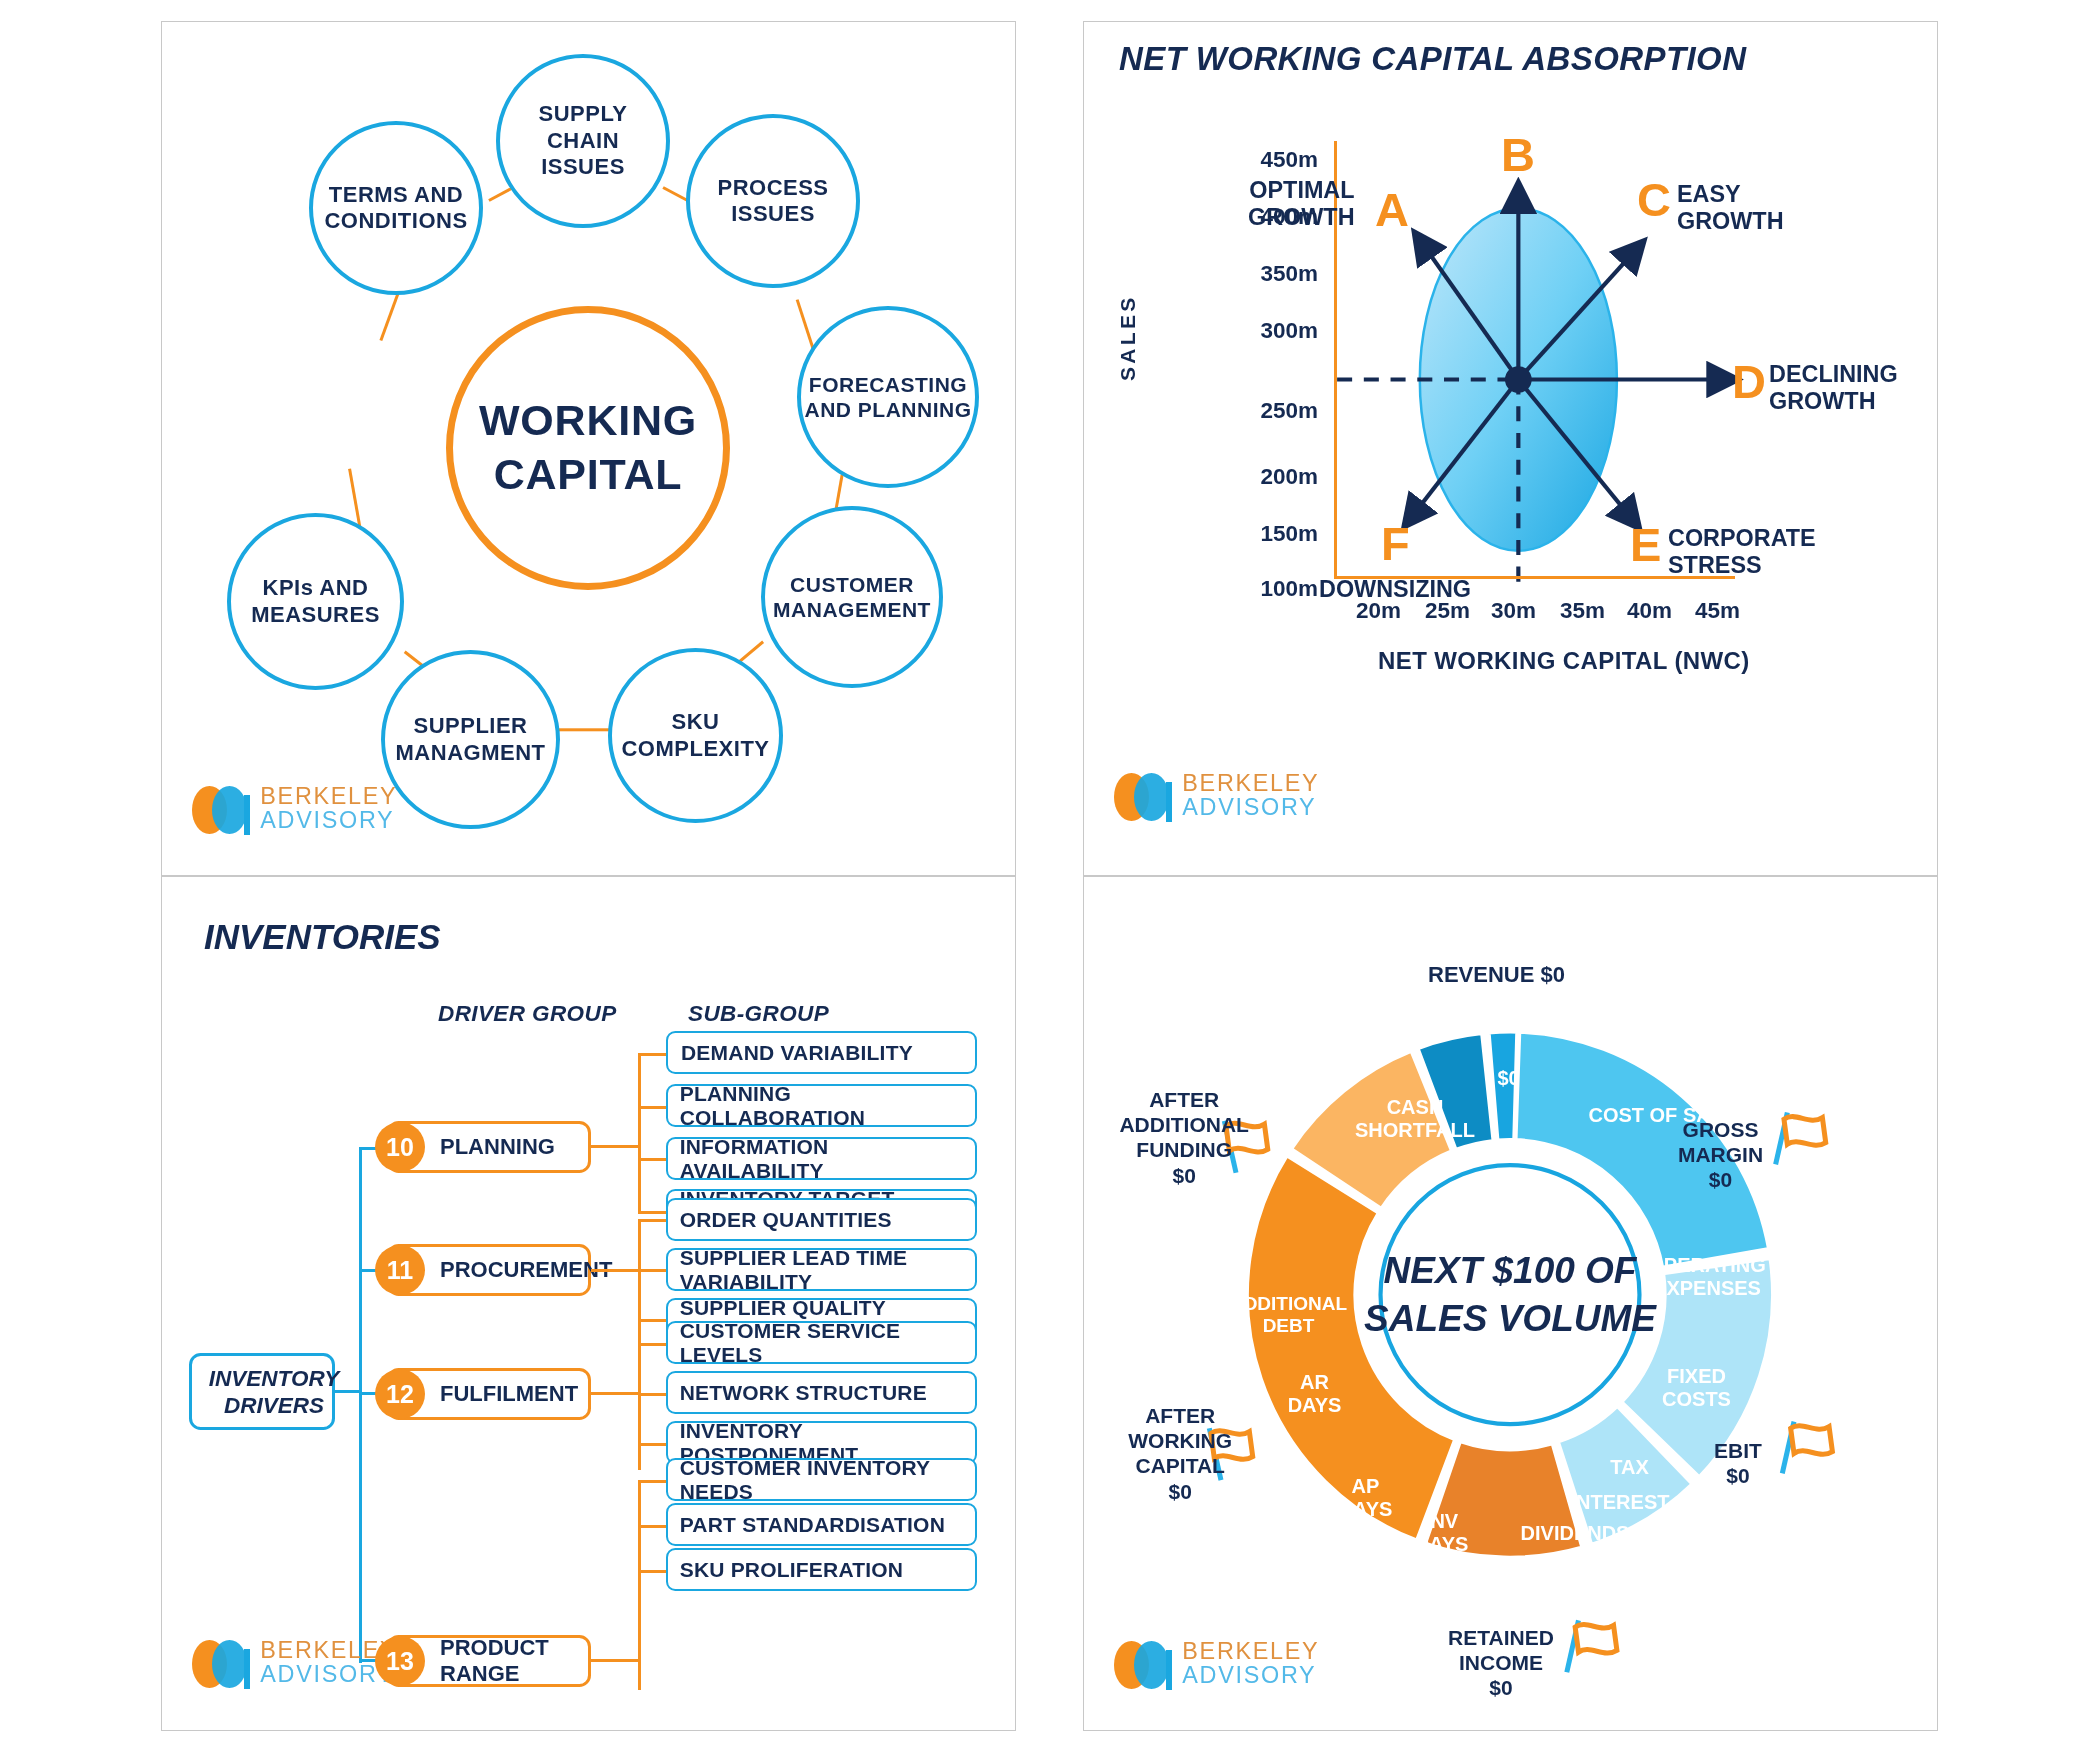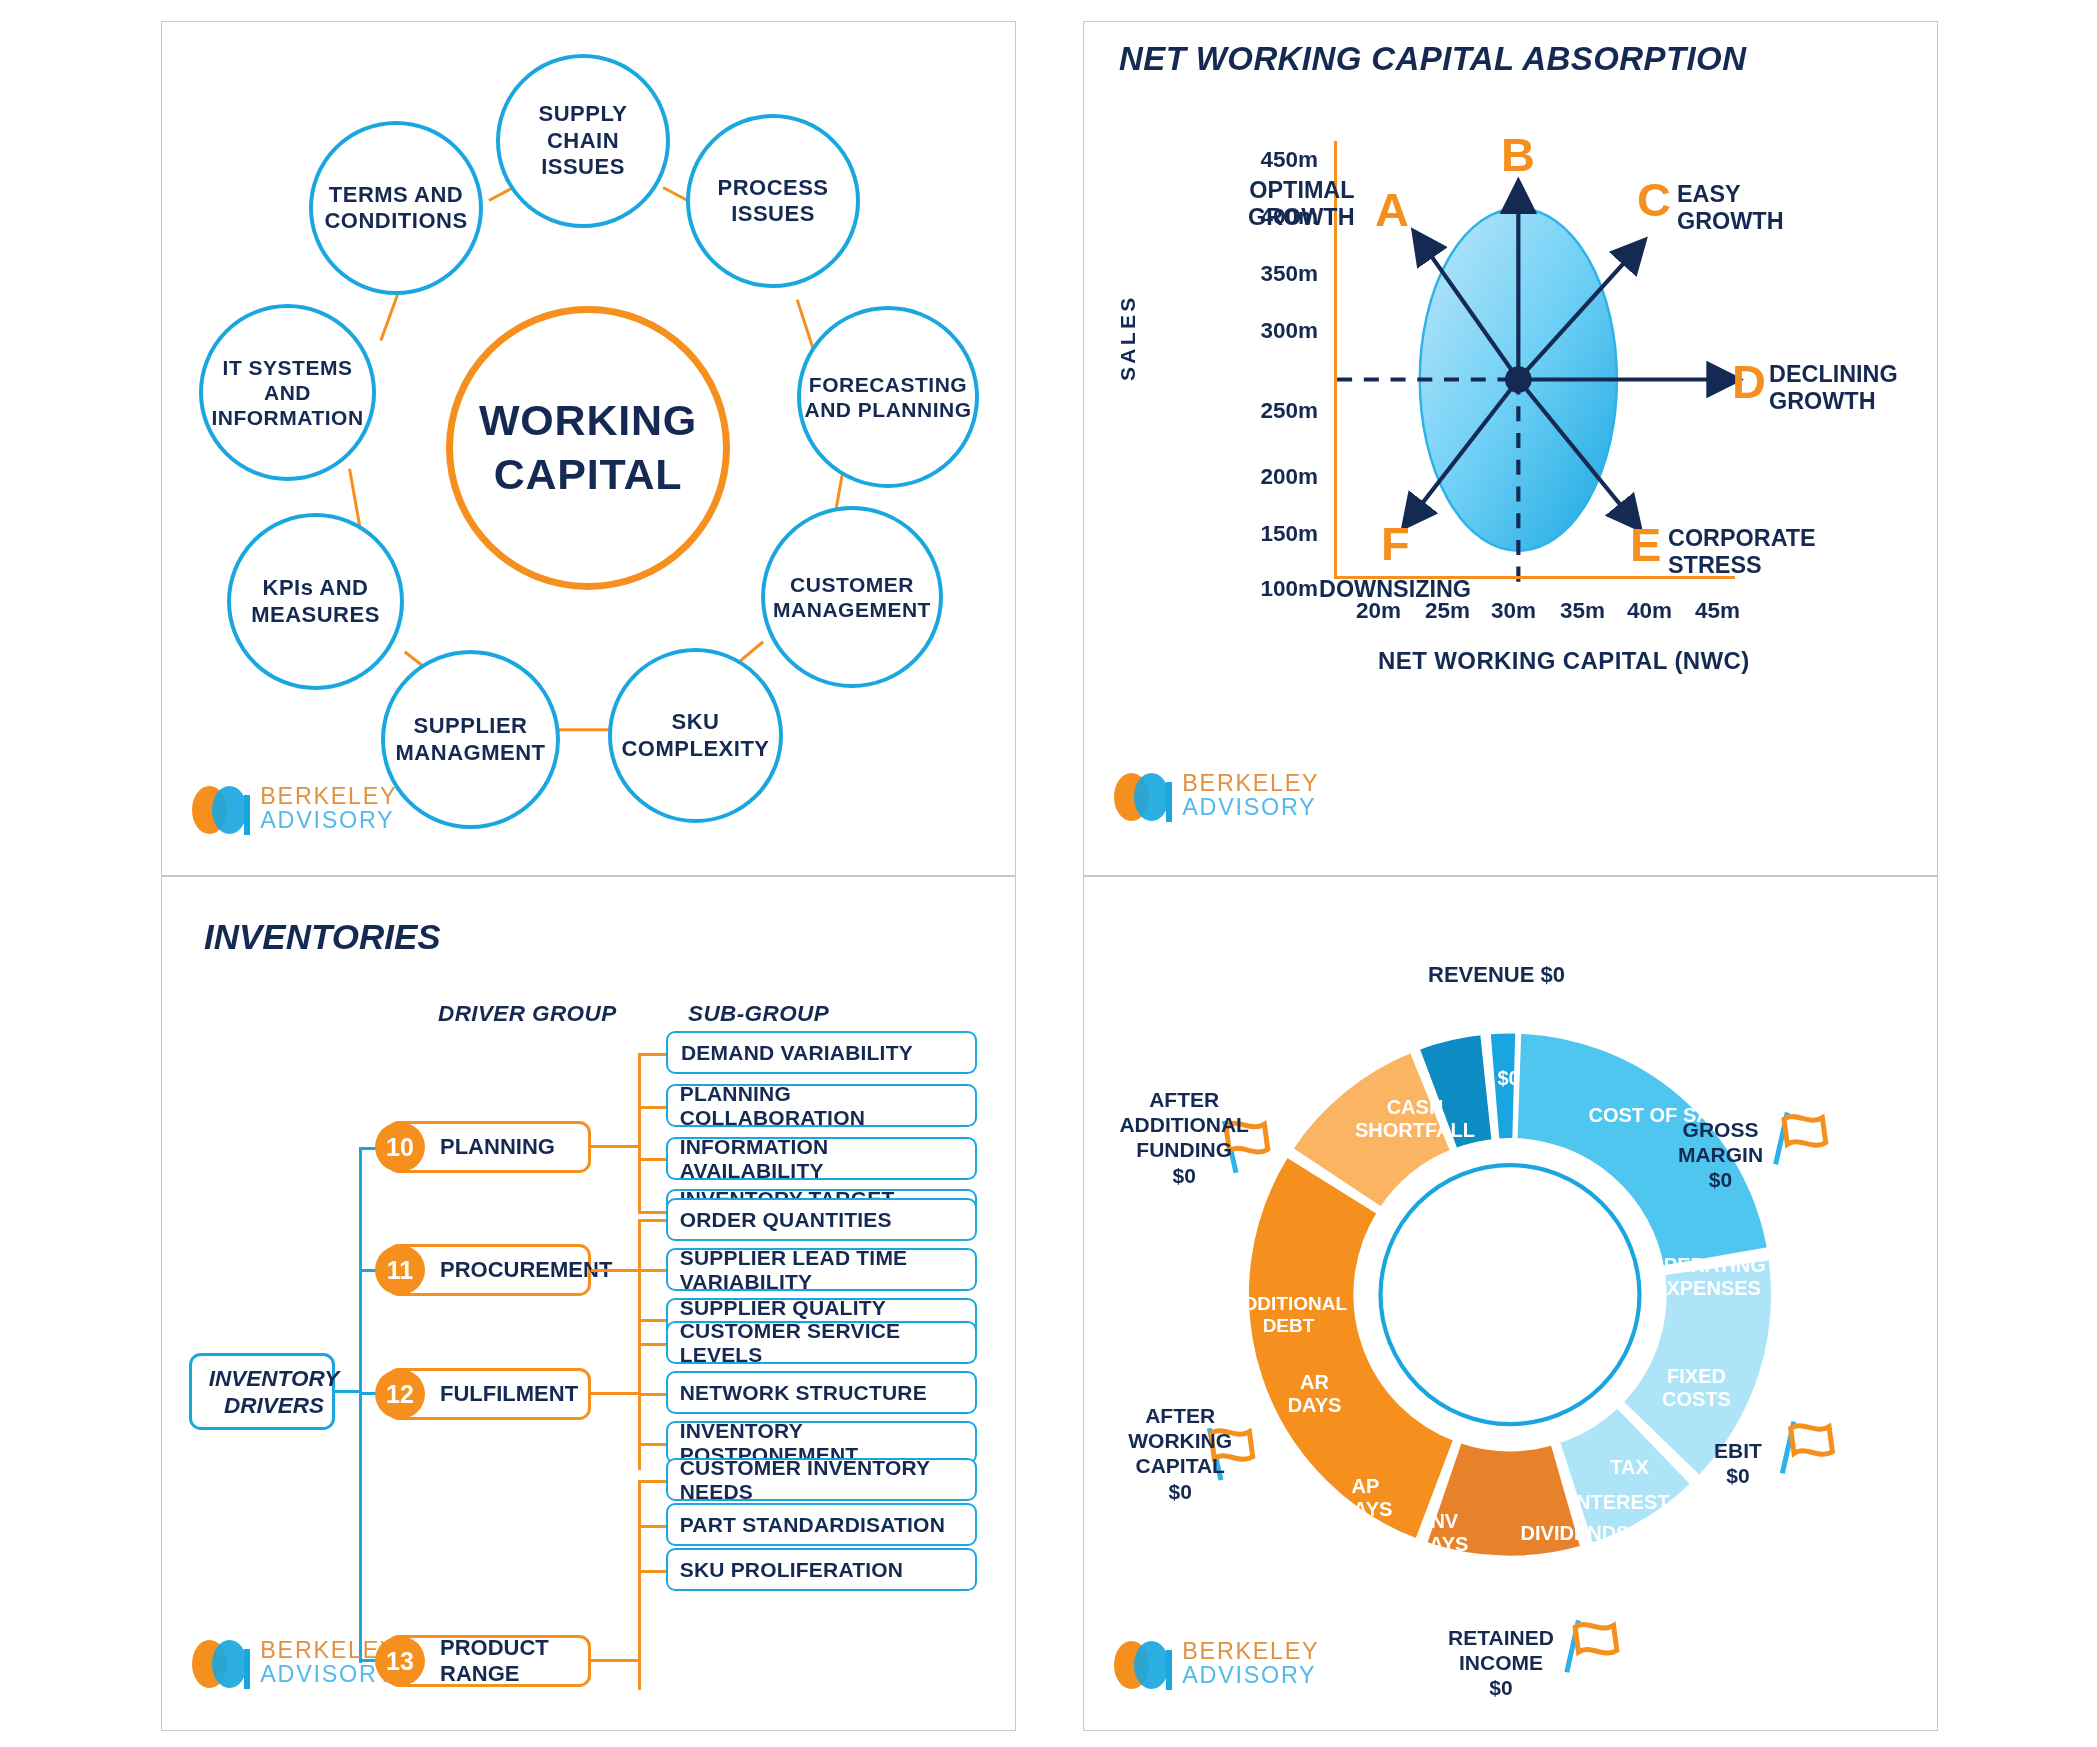--- a/index.html
+++ b/index.html
@@ -106,23 +106,20 @@
     </div>
     <div class="node" style="left:599px;top:484px;width:182px;height:182px;">
       <span style="font-size:21px;"><span>CUSTOMER</span><br><span>MANAGEMENT</span></span>
     </div>
     <div class="node" style="left:219px;top:628px;width:179px;height:179px;">
       <span><span>SUPPLIER</span><br><span>MANAGMENT</span></span>
     </div>
     <div class="node" style="left:65px;top:491px;width:177px;height:177px;">
       <span><span>KPIs AND</span><br><span>MEASURES</span></span>
     </div>
-    <div class="node" style="left:37px;top:282px;width:177px;height:177px;">
-      <span style="font-size:21px;"><span>IT SYSTEMS</span><br><span>AND</span><br><span>INFORMATION</span></span>
-    </div>
     <div class="node" style="left:147px;top:99px;width:174px;height:174px;">
       <span><span>TERMS AND</span><br><span>CONDITIONS</span></span>
     </div>
   </div>
 
   <div class="logo" style="left:30px;top:761px;">
     <span class="mark">
           <span class="e1"></span>
           <span class="e2"></span>
           <span class="bar"></span>
@@ -374,20 +371,23 @@
       <g transform="translate(836,652)">
         <line x1="0" y1="62" x2="14" y2="0" stroke="#2bb3ea" stroke-width="6"></line>
         <path d="M10,8 C24,-2 40,16 56,6 L60,36 C44,46 28,28 14,38 Z" fill="#ffffff" stroke="#f5901f" stroke-width="6"></path>
       </g>
       <g transform="translate(578,890)">
         <line x1="0" y1="62" x2="14" y2="0" stroke="#2bb3ea" stroke-width="6"></line>
         <path d="M10,8 C24,-2 40,16 56,6 L60,36 C44,46 28,28 14,38 Z" fill="#ffffff" stroke="#f5901f" stroke-width="6"></path>
       </g>
     </svg>
 
+    <div class="donut-center" style="left:259px;top:301px;width:334px;height:234px;">
+      <span><span>NEXT $100 OF</span><br><span>SALES VOLUME</span></span>
+    </div>
 
     <div class="toplab" style="left:344px;top:85px;">REVENUE $0</div>
 
     <div class="seglab" style="left:391px;top:190px;width:67px;">$0</div>
     <div class="seglab" style="left:260px;top:219px;width:142px;">
       <span>CASH</span><br><span>SHORTFALL</span>
     </div>
     <div class="seglab" style="left:493px;top:227px;width:184px;">COST OF SALES</div>
     <div class="seglab" style="left:548px;top:377px;width:150px;">
       <span>OPERATING</span><br><span>EXPENSES</span>

